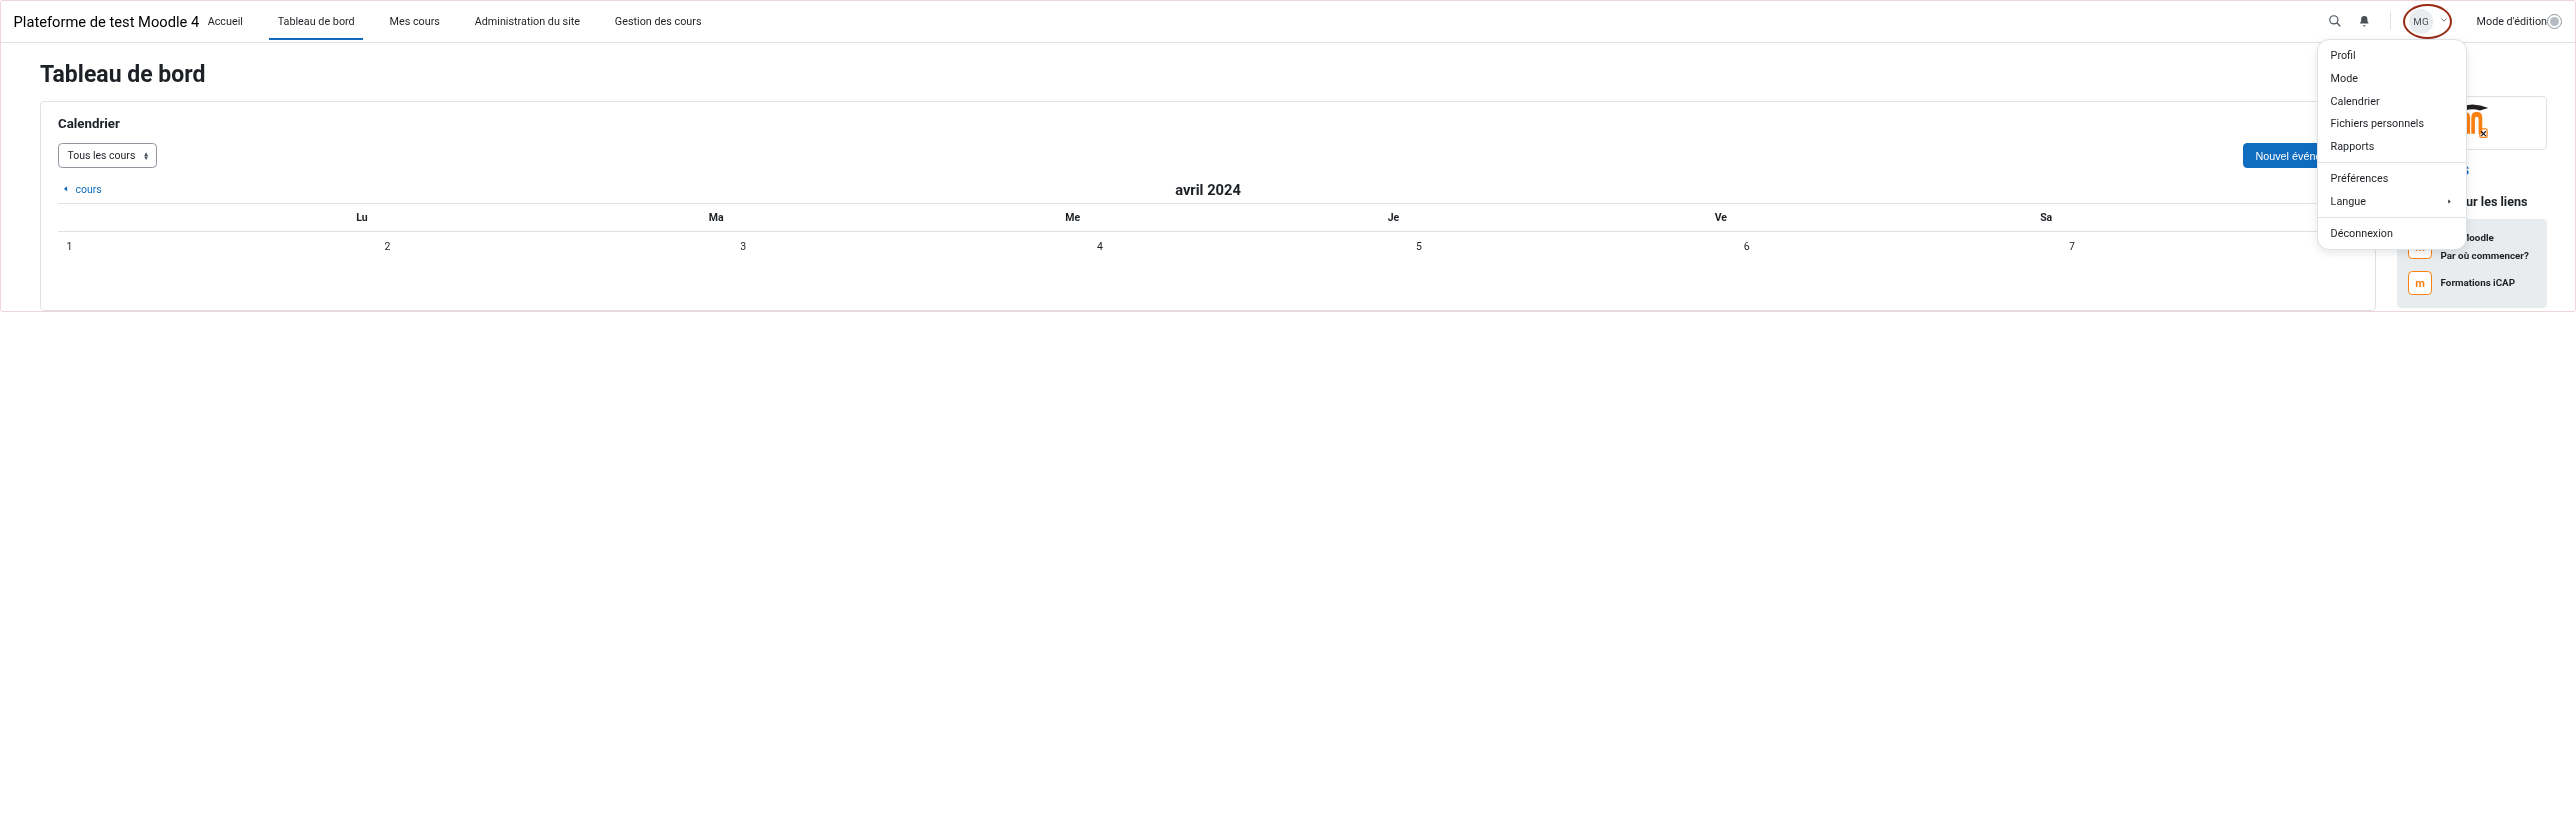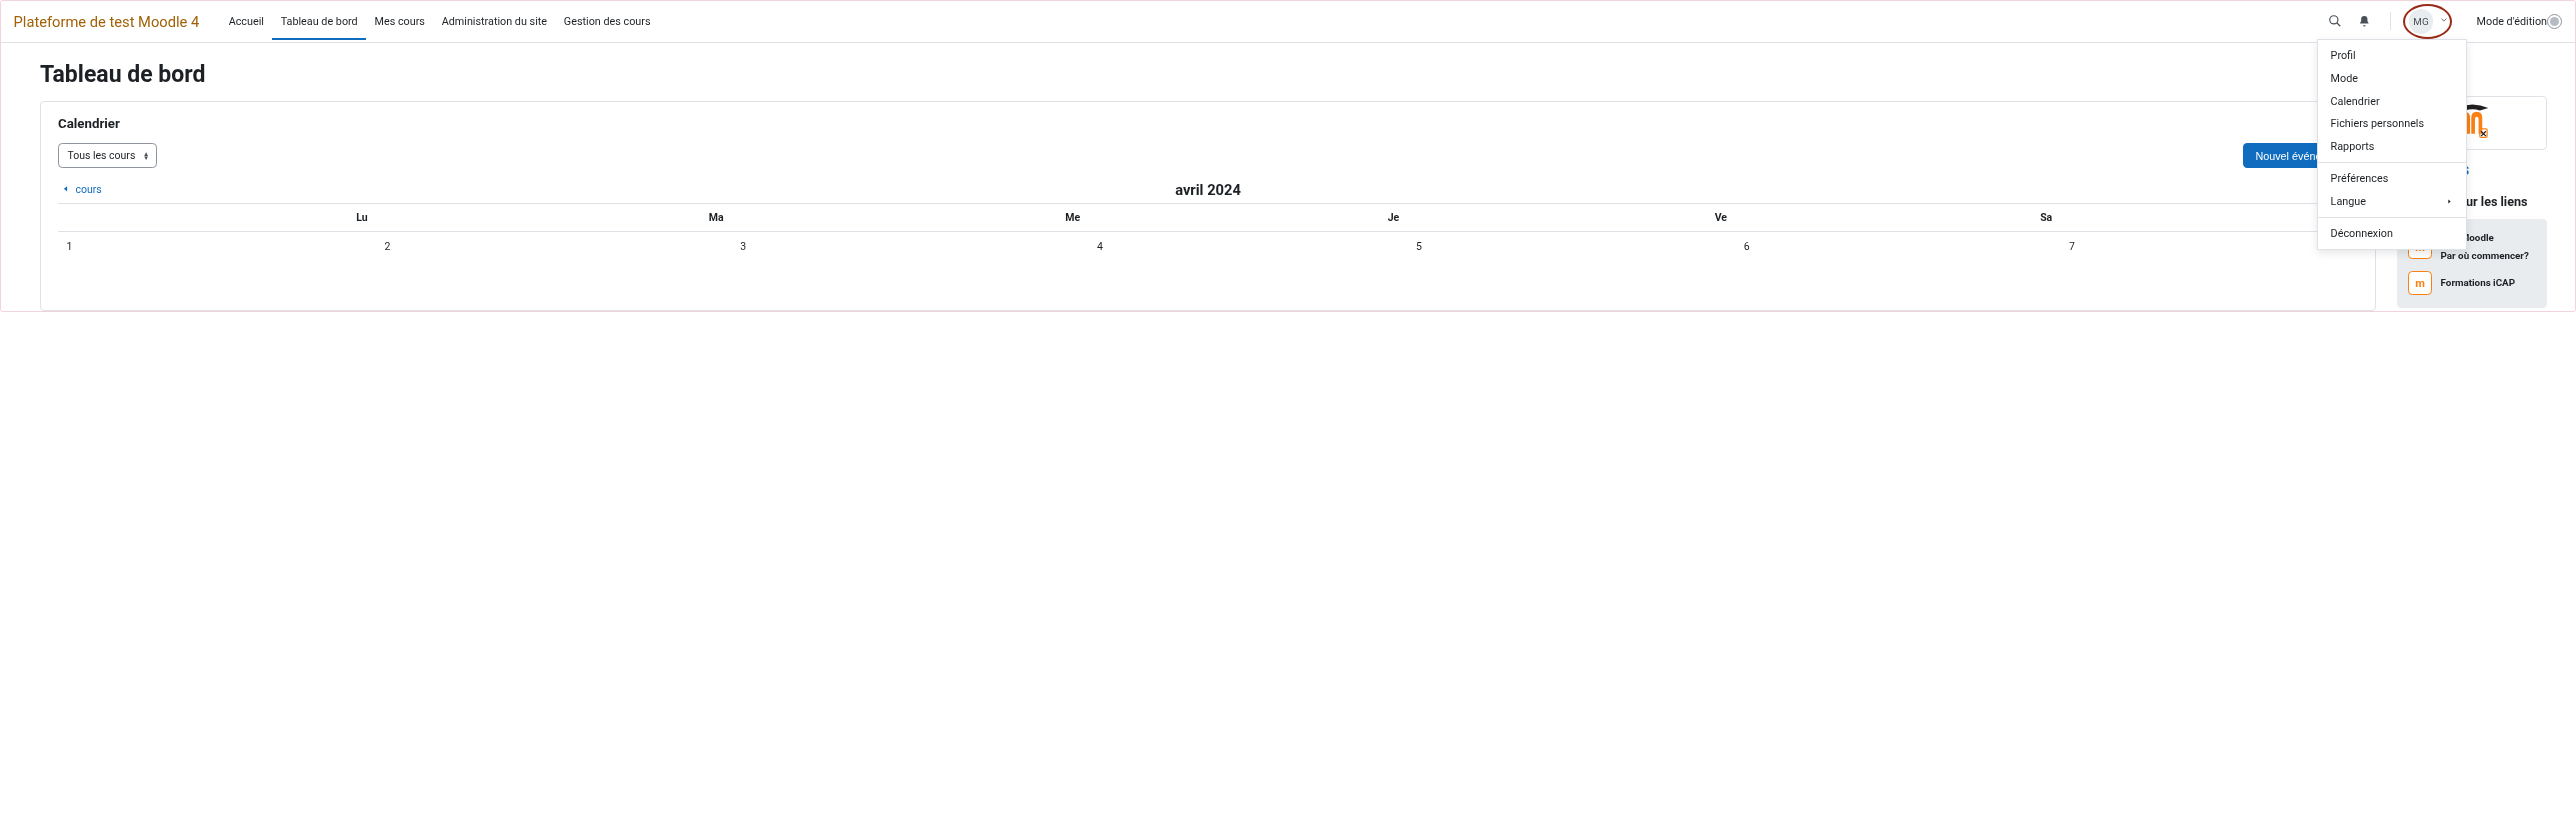--- a/index.html
+++ b/index.html
@@ -3,22 +3,22 @@
 <meta charset="utf-8">
 <style>
   * { box-sizing: border-box; margin: 0; padding: 0; }
   body { font-family: -apple-system, BlinkMacSystemFont, "Segoe UI", Roboto, Arial, sans-serif; color: #1d2125; background: #fff; }
 
   
   .navbar {
     display: flex; align-items: center; height: 42px;
     padding: 0 12.6px; border-bottom: 0.7px solid #dee2e6;
   }
-  .brand { font-size: 14.7px; color: #a16207; margin-right: 21px; }
-  .nav-tabs { display: flex; gap: 0; }
+  .brand { font-size: 14.7px; color: #000000; }
+  .nav-tabs { display: flex; gap: 18px; }
   .nav-tab {
     padding: 12px 8.4px 9.8px; font-size: 10.8px; color: #1d2125;
     border-bottom: 2.1px solid transparent; cursor: pointer;
   }
   .nav-tab.active { border-bottom-color: #0f6cbf; }
   .nav-spacer { flex: 1; }
   .nav-icons { display: flex; align-items: center; gap: 15.4px; }
   .icon { width: 14px; height: 14px; display: inline-flex; align-items: center; justify-content: center; color: #495057; }
   .divider-v { width: 0.7px; height: 18px; background: #dee2e6; margin: 0 2.8px; }
   .user-menu-wrap { position: relative; display: flex; align-items: center; gap: 5.6px; cursor: pointer; }
@@ -36,21 +36,21 @@
   .edit-mode span { font-size: 10.8px; }
   .toggle {
     width: 15.4px; height: 15.4px; border: 1.4px solid #8f959e; border-radius: 50%;
     background: #fff; position: relative;
   }
   .toggle-inner { position:absolute; inset:2.1px; border-radius:50%; background:#b5bbc2; }
 
   
   .dropdown {
     position: absolute; top: 38px; right: 108px; width: 150px;
-    background: #fff; border: 0.7px solid #dee2e6; border-radius: 0;
+    background: #fff; border: 0.7px solid #dee2e6; border-radius: 12px;
     box-shadow: 0 2.8px 8.4px rgba(0,0,0,.1); padding: 4.2px 0; z-index: 50; margin-left: 24px;
   }
   .dropdown-item {
     padding: 4.9px 12.6px; font-size: 10.8px; color: #1d2125; cursor: pointer;
     display: flex; align-items: center; justify-content: space-between;
   }
   .dropdown-sep { height: 0.7px; background: #dee2e6; margin: 4.2px 0; }
 
   
   .arrow {

